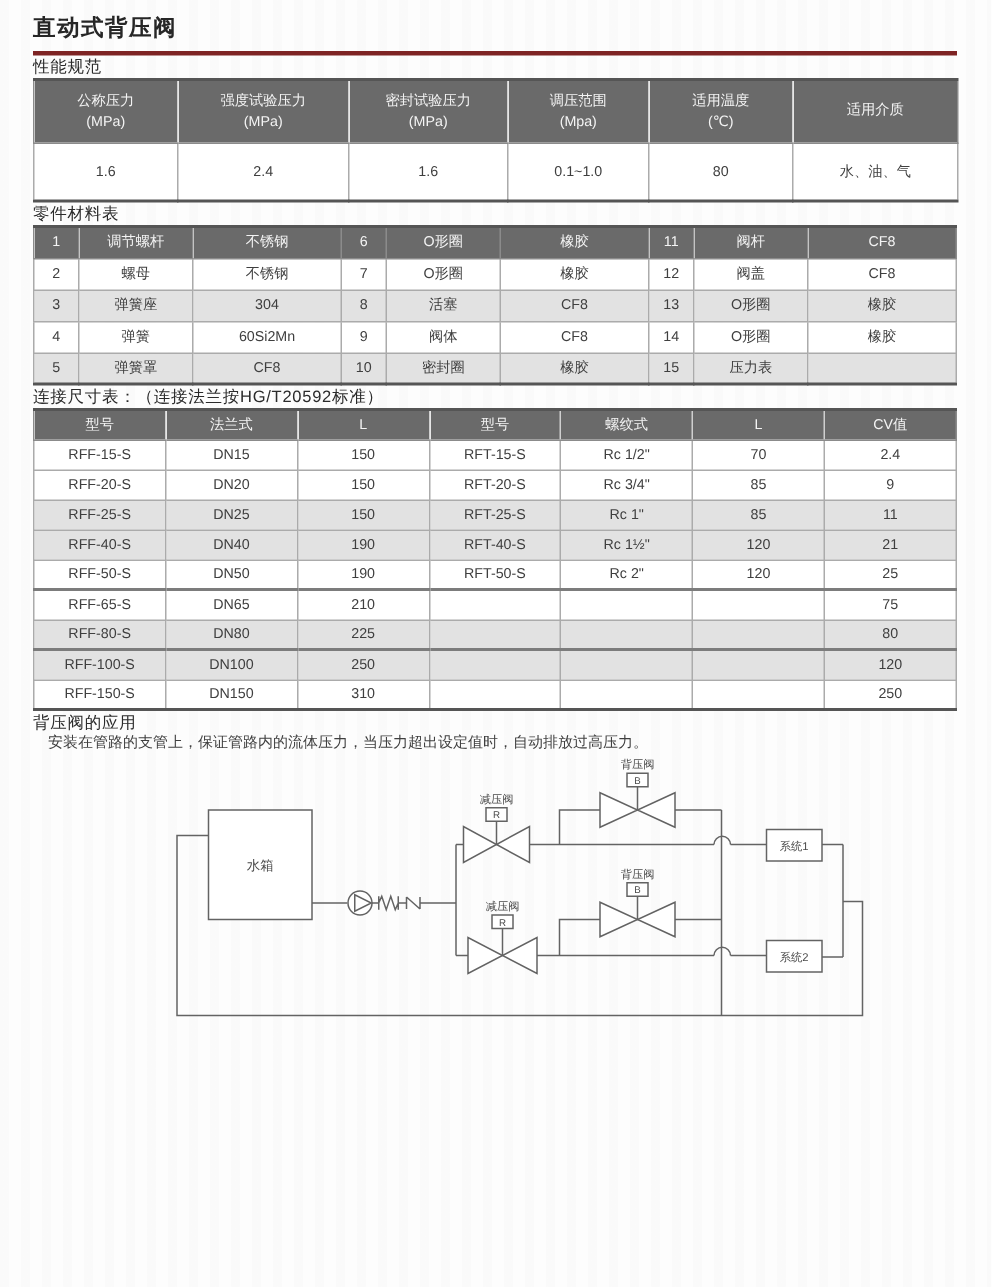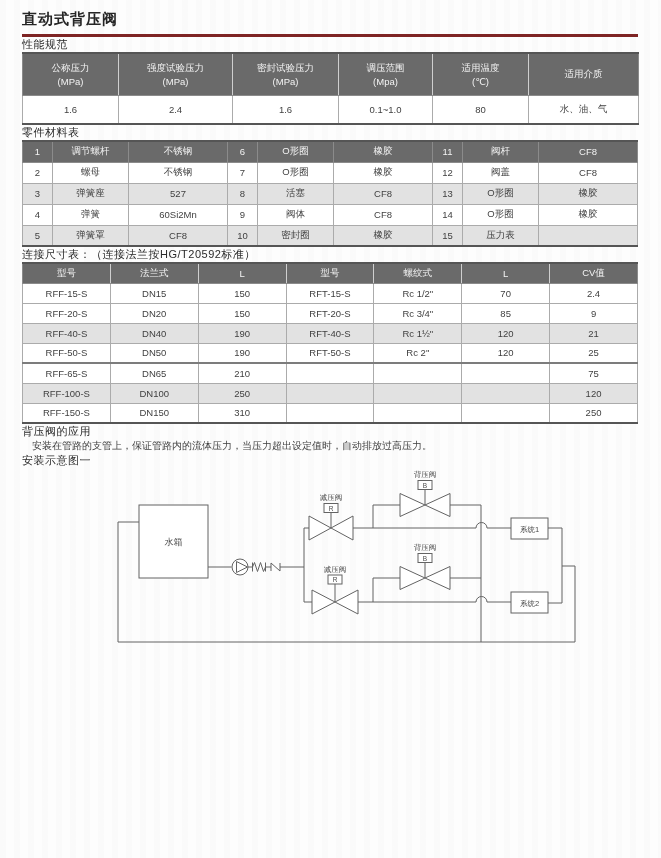--- a/index.html
+++ b/index.html
@@ -57,21 +57,21 @@
     border: 1px solid #8b8b8b;
     border-right: 1px solid #cfcfcf;
     text-align: center; vertical-align: middle;
     padding: 2px;
     overflow: hidden; white-space: nowrap;
   }
   table.doc th:last-child { border-right: 1px solid #8b8b8b; }
 
   
   #spec-table thead tr { height: 42px; }
-  #spec-table tbody tr { height: 29px; }
+  #spec-table tbody tr { height: 39px; }
   #spec-table .hname { line-height: 14px; }
   #spec-table .hunit { line-height: 13px; text-align: center; }
   #spec-table col:nth-child(1){ width: 96px; }
   #spec-table col:nth-child(2){ width: 114px; }
   #spec-table col:nth-child(3){ width: 106px; }
   #spec-table col:nth-child(4){ width: 94px;  }
   #spec-table col:nth-child(5){ width: 96px;  }
   #spec-table col:nth-child(6){ width: 110px; }
 
   
@@ -192,21 +192,21 @@
           <td>7</td>
           <td>O形圈</td>
           <td>橡胶</td>
           <td>12</td>
           <td>阀盖</td>
           <td>CF8</td>
         </tr>
         <tr class="gray">
           <td>3</td>
           <td>弹簧座</td>
-          <td>527</td>
+          <td>304</td>
           <td>8</td>
           <td>活塞</td>
           <td>CF8</td>
           <td>13</td>
           <td>O形圈</td>
           <td>橡胶</td>
         </tr>
         <tr>
           <td>4</td>
           <td>弹簧</td>
@@ -258,20 +258,29 @@
         <tr>
           <td>RFF-20-S</td>
           <td>DN20</td>
           <td>150</td>
           <td>RFT-20-S</td>
           <td>Rc 3/4"</td>
           <td>85</td>
           <td>9</td>
         </tr>
         <tr class="gray">
+          <td>RFF-25-S</td>
+          <td>DN25</td>
+          <td>150</td>
+          <td>RFT-25-S</td>
+          <td>Rc 1"</td>
+          <td>85</td>
+          <td>11</td>
+        </tr>
+        <tr class="gray">
           <td>RFF-40-S</td>
           <td>DN40</td>
           <td>190</td>
           <td>RFT-40-S</td>
           <td>Rc 1½"</td>
           <td>120</td>
           <td>21</td>
         </tr>
         <tr class="thick-below">
           <td>RFF-50-S</td>
@@ -284,20 +293,29 @@
         </tr>
         <tr>
           <td>RFF-65-S</td>
           <td>DN65</td>
           <td>210</td>
           <td></td>
           <td></td>
           <td></td>
           <td>75</td>
         </tr>
+        <tr class="gray thick-below">
+          <td>RFF-80-S</td>
+          <td>DN80</td>
+          <td>225</td>
+          <td></td>
+          <td></td>
+          <td></td>
+          <td>80</td>
+        </tr>
         <tr class="gray">
           <td>RFF-100-S</td>
           <td>DN100</td>
           <td>250</td>
           <td></td>
           <td></td>
           <td></td>
           <td>120</td>
         </tr>
         <tr>
@@ -308,21 +326,20 @@
           <td></td>
           <td></td>
           <td>250</td>
         </tr>
       </tbody>
   </table>
 
   <h2 class="sec-heading h-app">背压阀的应用</h2>
   <p class="app-text">安装在管路的支管上，保证管路内的流体压力，当压力超出设定值时，自动排放过高压力。</p>
 
-  <h2 class="sec-heading h-diagram">安装示意图一</h2>
 
   <div class="diagram-wrap">
   <svg viewBox="0 0 661 191" width="661" height="191">
 
     <path class="dg-line" d="M139,54 H118 V174 H575 V98 H562 M562,60 V135 M548,60 H562 M548,135 H562"></path>
 
     <rect class="dg-shape" x="139" y="37" width="69" height="73"></rect>
     <text class="dg-box-label" x="173.5" y="77" text-anchor="middle">水箱</text>
 
     <path class="dg-line" d="M208,99 H231.5"></path>

